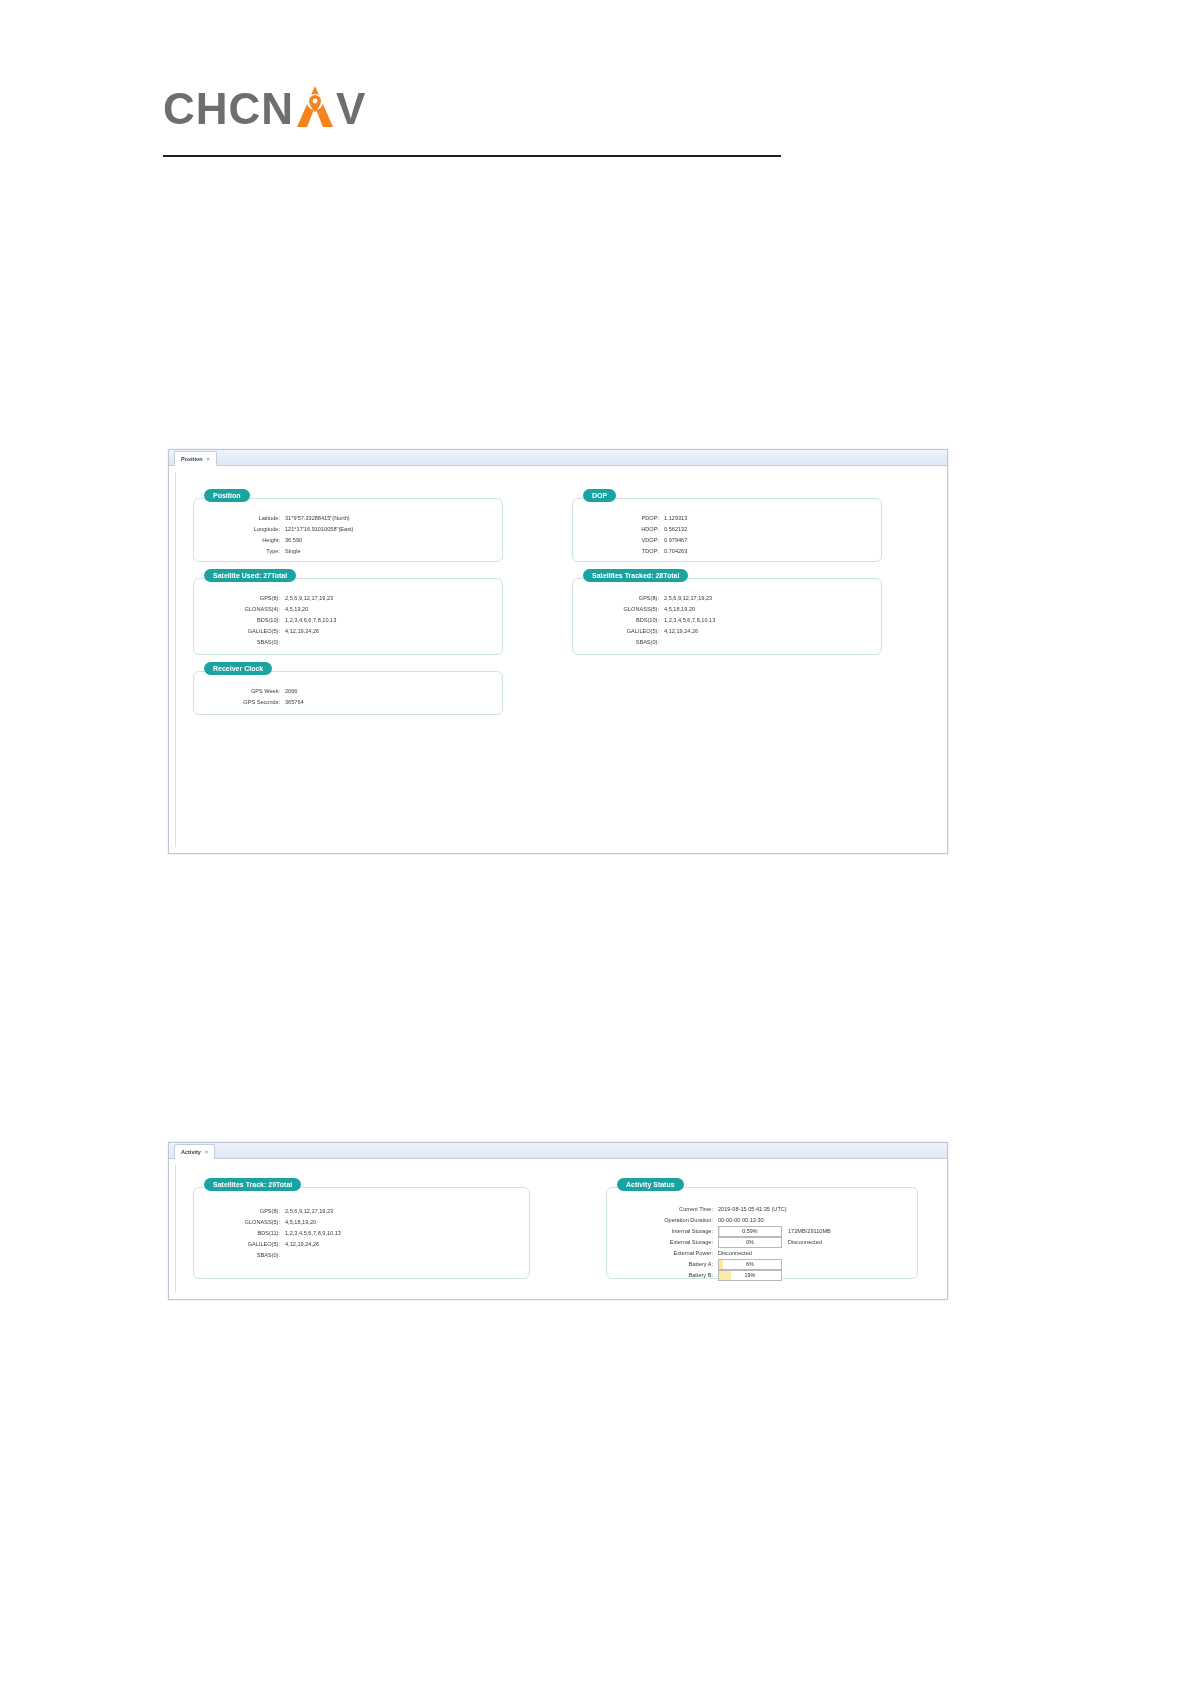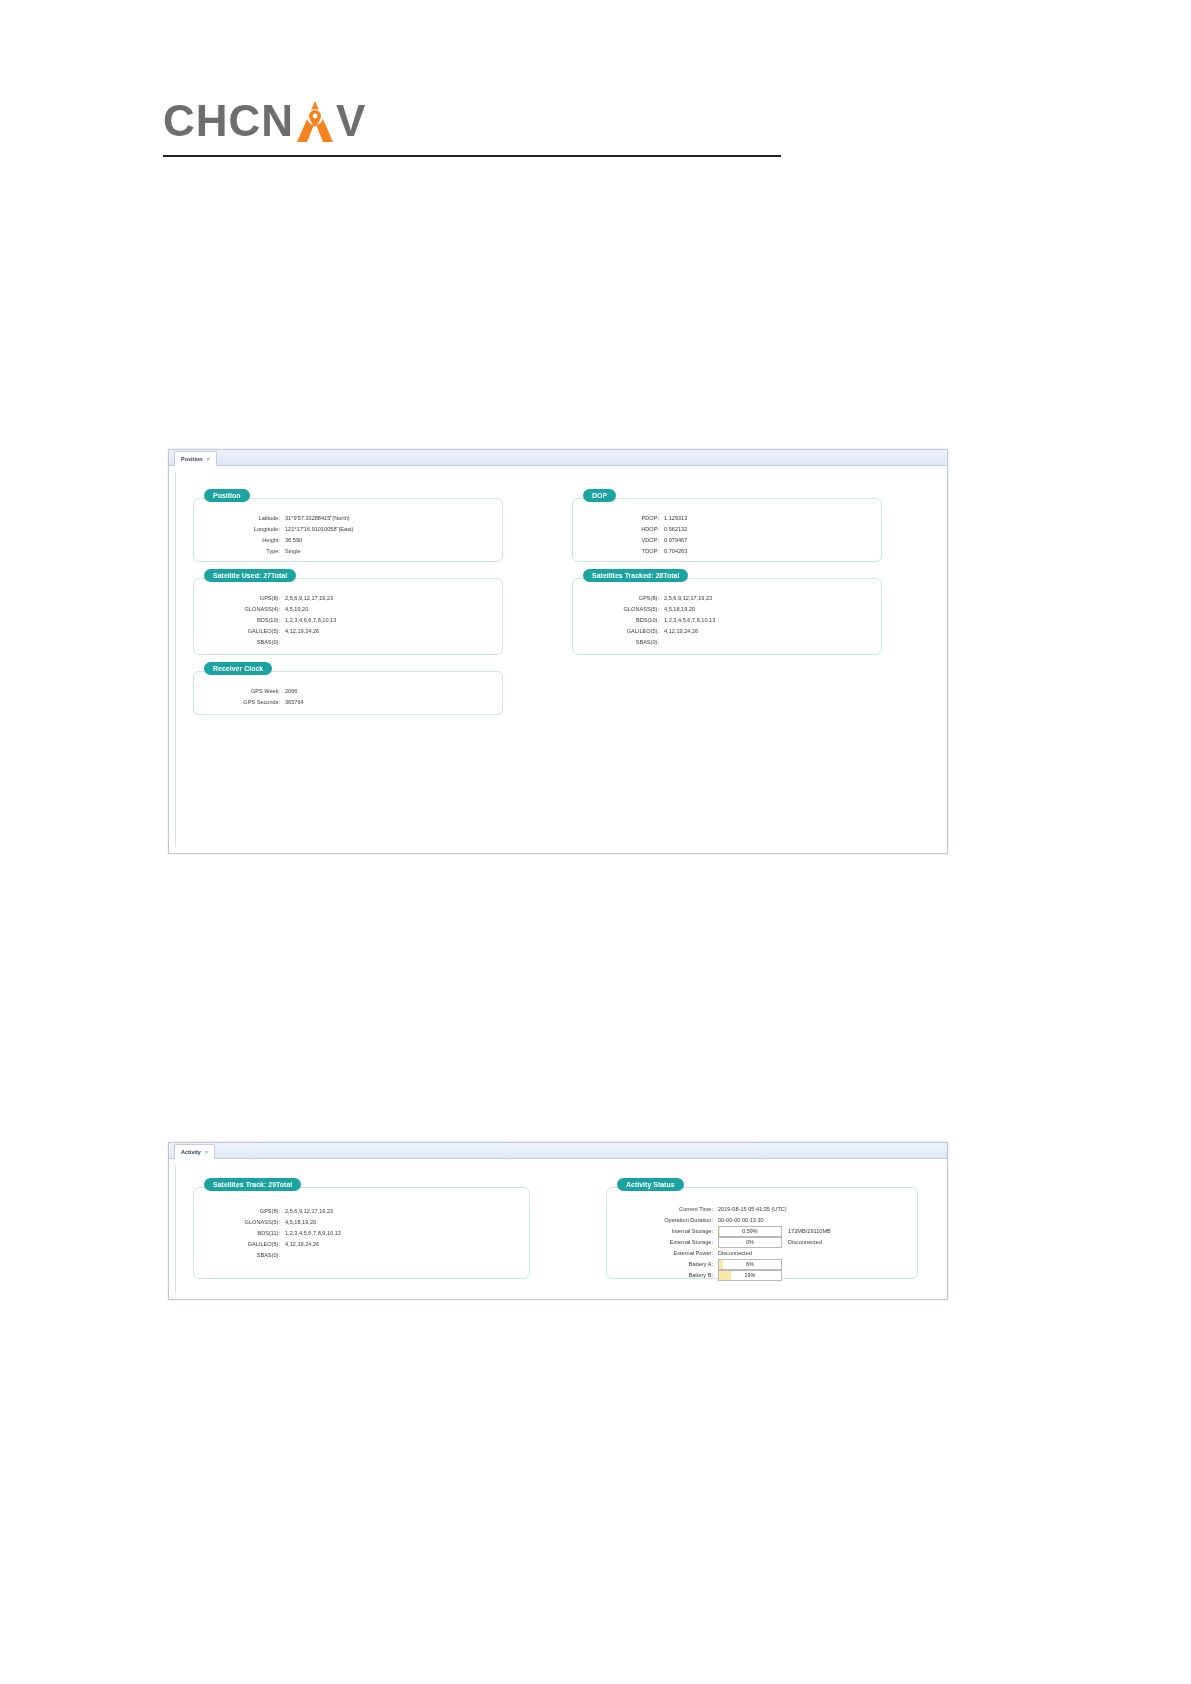--- a/index.html
+++ b/index.html
@@ -3,21 +3,21 @@
 <meta charset="utf-8">
 <style>
   html,body{margin:0;padding:0;}
   body{
     width:1191px;height:1684px;background:#ffffff;
     font-family:"Liberation Sans", sans-serif;
     color:#333;position:relative;overflow:hidden;
   }
   
   .page-header{position:absolute;left:0;top:0;width:1191px;height:170px;}
-  .logo{position:absolute;left:163px;top:96px;display:flex;align-items:center;}
+  .logo{position:absolute;left:163px;top:84px;display:flex;align-items:flex-start;}
   .logo-text{font-size:44px;font-weight:bold;color:#6e6e6e;letter-spacing:1px;font-family:"Liberation Sans",sans-serif;}
   .logo-mark{position:relative;width:40px;height:44px;margin:0 1px;}
   .logo-mark svg{display:block;}
   .header-rule{position:absolute;left:163px;top:155px;width:618px;height:2px;background:#231f20;}
   
   .app-window{position:absolute;background:#ffffff;border:1px solid #bcc6d6;box-shadow:0 0 2px rgba(0,0,0,.12);}
   .win-tabbar{height:15px;background:linear-gradient(#eef3fb,#dfe8f5);border-bottom:1px solid #c3cddb;position:relative;}
   .win-tab{position:absolute;left:5px;top:1px;height:14px;padding:0 6px 0 6px;background:#ffffff;
     border:1px solid #c3cddb;border-bottom:none;border-radius:2px 2px 0 0;
     font-size:5.5px;font-weight:bold;color:#2a3f54;display:flex;align-items:center;gap:4px;}

